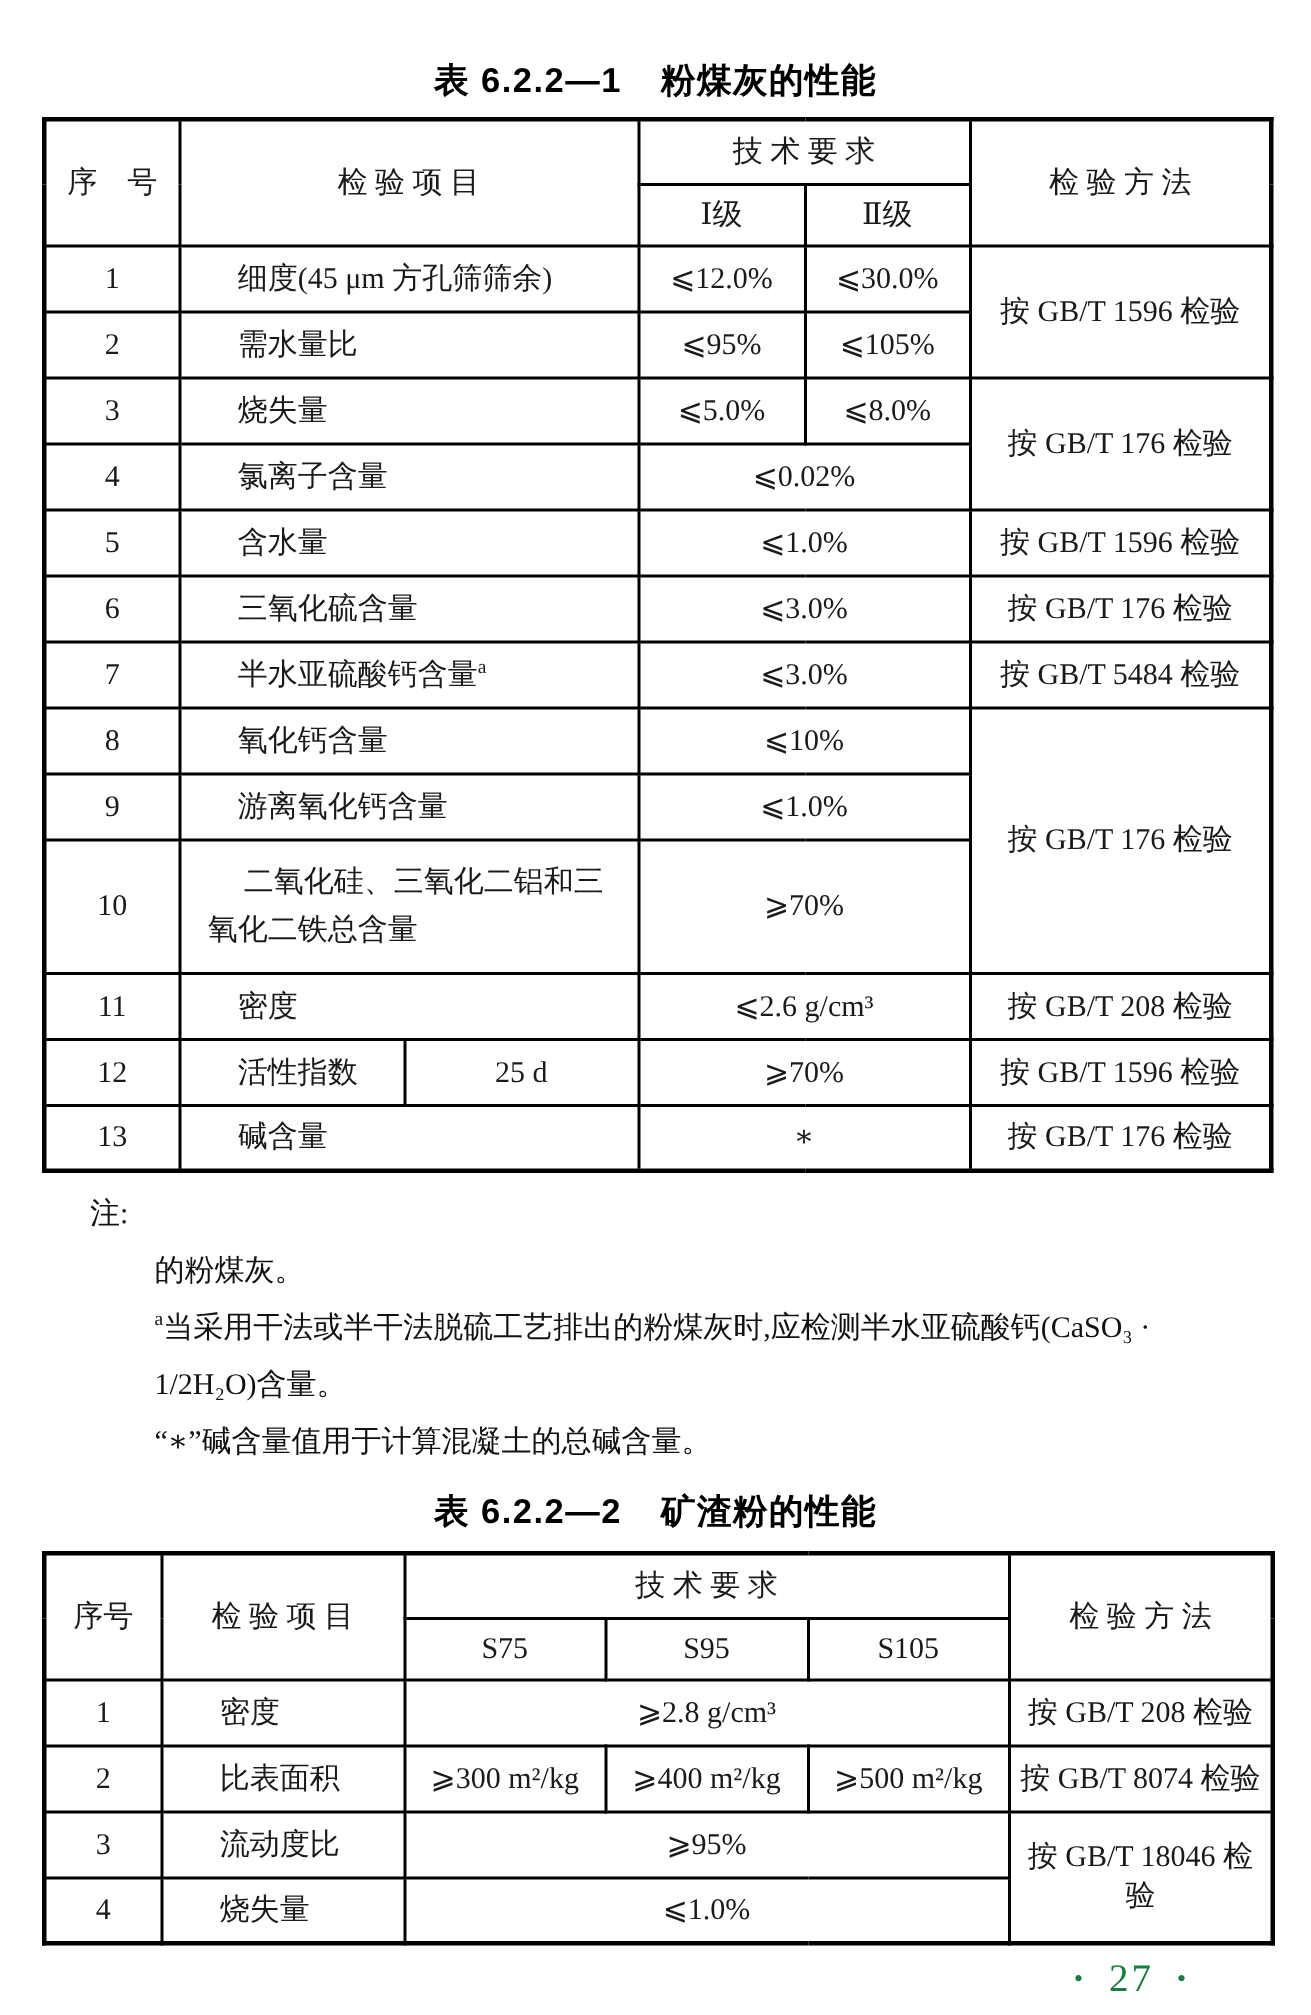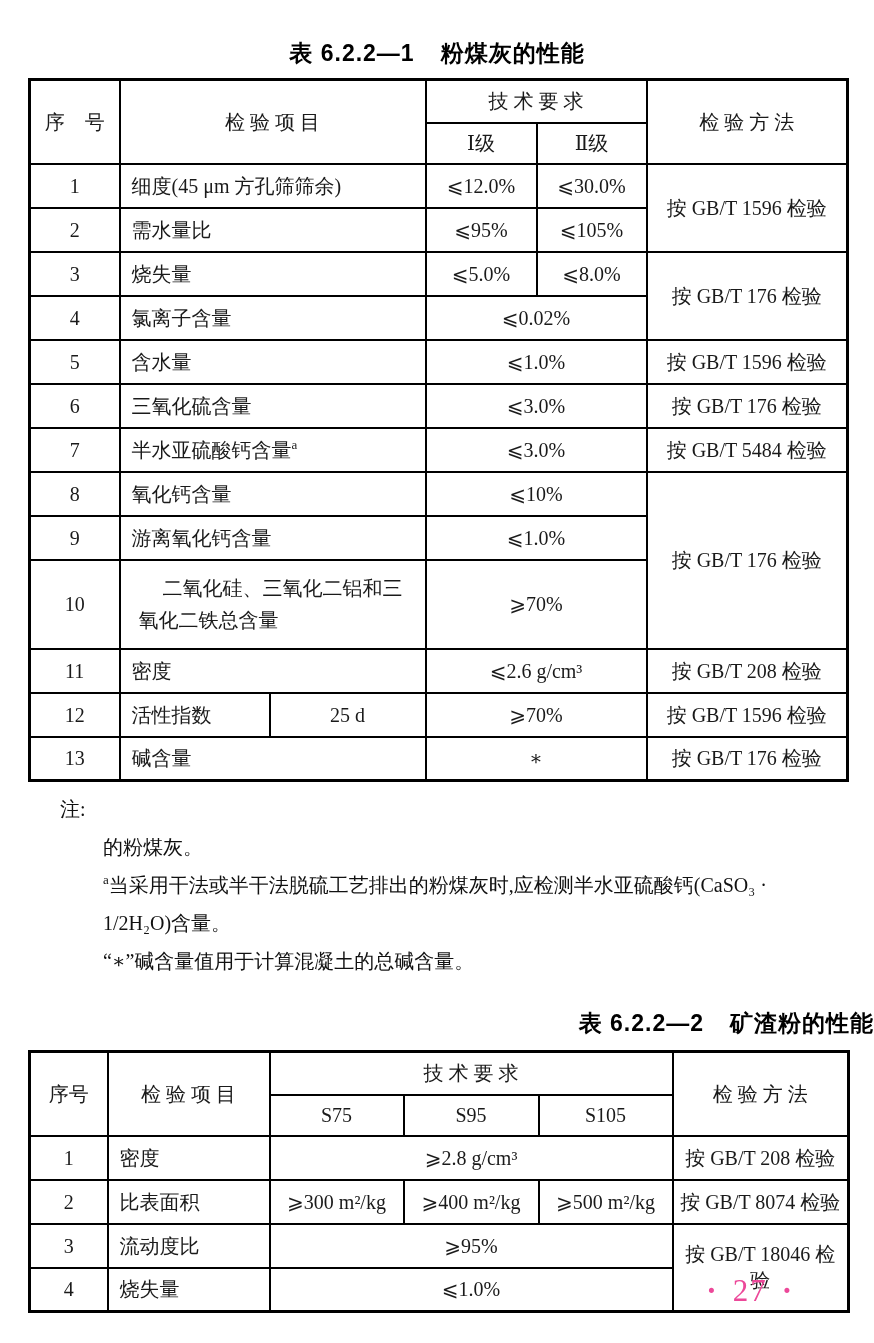--- a/index.html
+++ b/index.html
@@ -36,21 +36,21 @@
     font-weight: normal;
     font-size: 20px;
     vertical-align: middle;
     text-align: center;
     padding: 2px;
     line-height: 1.3;
     color: #1a1a1a;
   }
   .t1 { margin-top: 9px; }
   .t2 { margin-top: 11px; }
-  .item { text-align: left; padding-left: 11px; }
+  .item { text-align: left; padding-left: 38px; }
   .item-wrap { text-align: left; padding-left: 18px; margin-left: 28px; }
   .item-wrap span { display: inline-block; max-width: 272px; text-indent: 24px; line-height: 1.6; }
   sup { font-size: 13px; vertical-align: super; line-height: 0; }
 
   .hdr-tall { height: 84px; }
   .hrow1 td, .hrow1 th { height: 43px; text-align: center; }
   .hrow2 td, .hrow2 th { height: 41px; }
   .drow td { height: 44px; }
   .drow-tall td { height: 89px; }
 
@@ -58,28 +58,28 @@
     margin: 8px 0 0 60px;
     width: 790px;
     font-size: 20px;
     line-height: 38px;
     color: #111;
   }
   .note-main { display: flex; }
   .note-label { flex: 0 0 43px; }
   .note-body { flex: 1 1 auto; }
   .note-sub { padding-left: 43px; }
-  .title2 { margin-top: 28px; text-align: right; }
+  .title2 { margin-top: 12px; }
 
   .page-number {
     position: absolute;
     right: 66px;
-    bottom: 34px;
-    font-size: 31px;
-    color: #ec4899;
+    bottom: 9px;
+    font-size: 26px;
+    color: #15803d;
     letter-spacing: 2px;
   }
   .page-number .dot { display: inline-block; margin: 0 14px; font-weight: bold; }
 </style>
 </head>
 <body>
 
 <div class="page">
 
   <div class="tbl-title"><span>表 6.2.2—1</span><span class="gap"></span><span>粉煤灰的性能</span></div>

